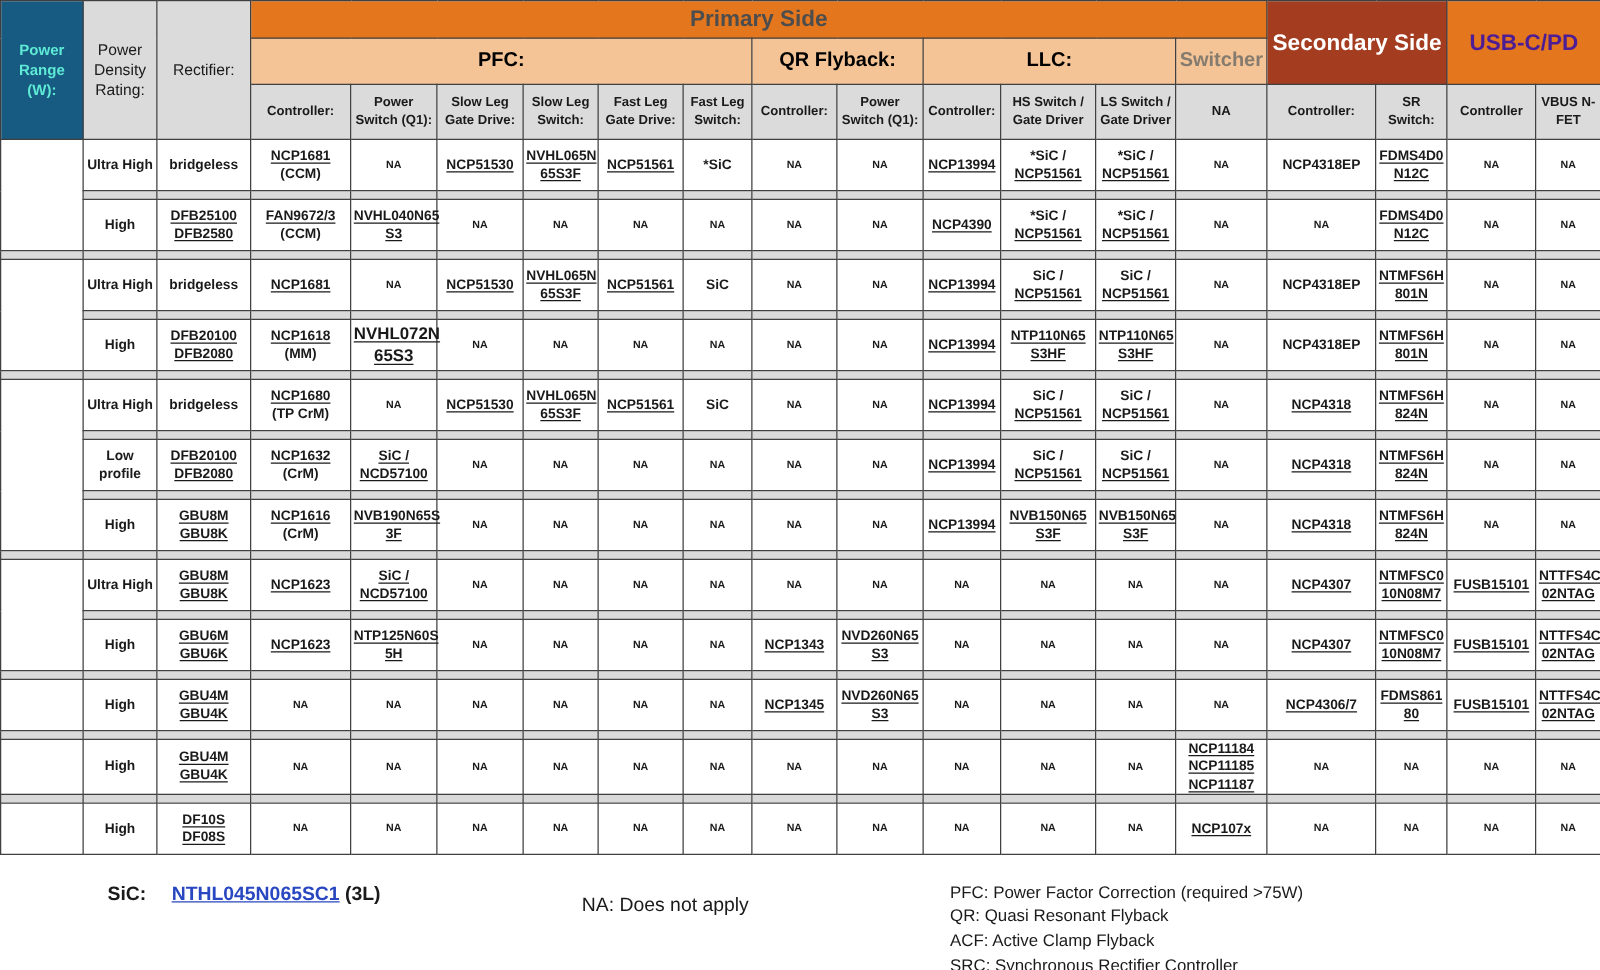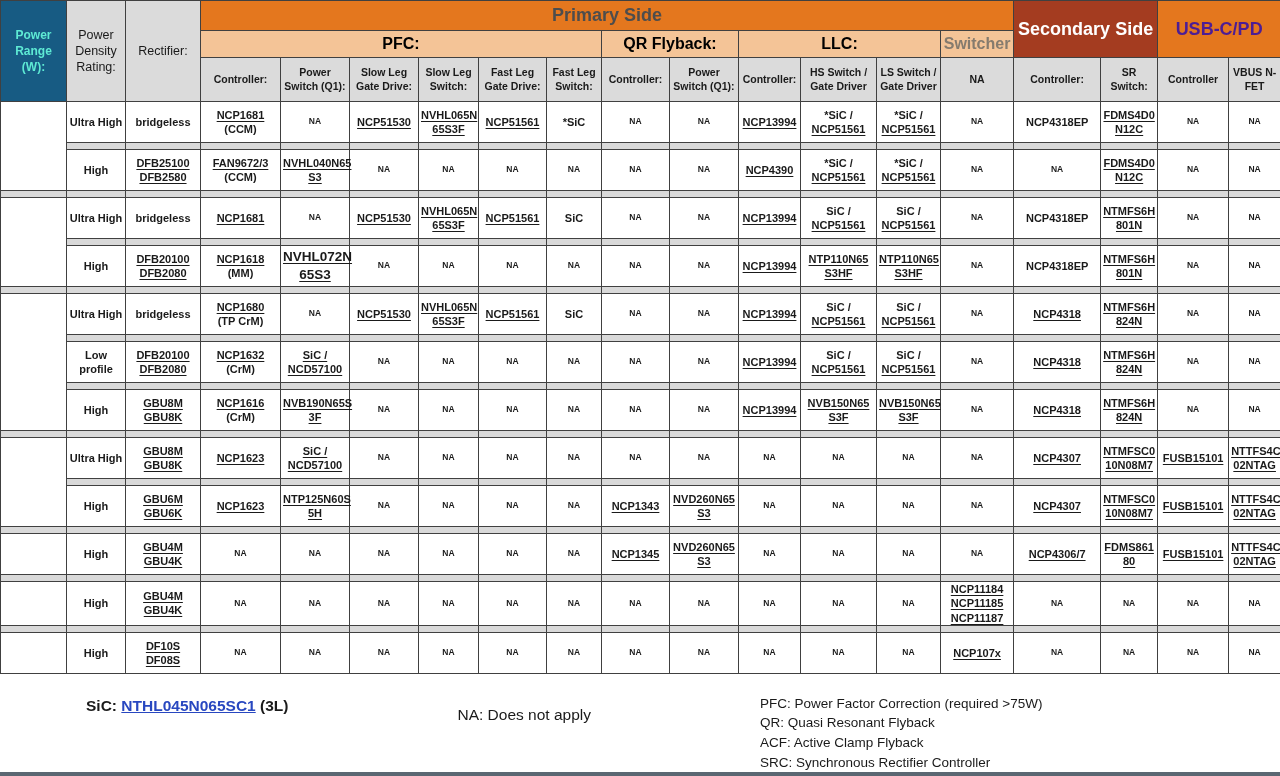--- a/index.html
+++ b/index.html
@@ -5,21 +5,21 @@
   * { box-sizing: border-box; margin: 0; padding: 0; }
   html, body { width: 1280px; height: 776px; overflow: hidden; background: #fff;
     font-family: "Liberation Sans", sans-serif; color: #1a1a1a; }
   .page { width: 1280px; height: 776px; display: flex; flex-direction: column; }
 
   table { width: 1280px; border-collapse: collapse; table-layout: fixed; }
   th, td { border: 1px solid var(--grid, #404040); text-align: center; vertical-align: middle; padding: 0 2px; }
 
   
   tr.band1 th { height: 30px; }
-  tr.band2 th { height: 27px; }
+  tr.band2 th { height: 37px; }
   tr.band3 th { height: 44px; background: var(--header-gray, #DBDBDB); font-size: 10.5px; font-weight: 700; line-height: 1.25; }
   th.blue-hd { background: var(--blue, #175B83); color: #5eead4; font-size: 12px; font-weight: 700; line-height: 1.35; padding: 0 4px; }
   th.gray-hd { background: var(--header-gray, #DBDBDB); font-size: 12.5px; font-weight: 400; line-height: 1.3; padding: 0 3px; }
   th.primary { background: var(--orange, #E4771E); color: #4d4d4d; font-size: 18px; font-weight: 700; }
   th.secondary { background: var(--dark-red, #A43C20); color: #fff; font-size: 18px; font-weight: 700; line-height: 1.25; }
   th.usb { background: var(--orange, #E4771E); color: #4c1d95; font-size: 18px; font-weight: 700; }
   th.peach { background: var(--peach, #F4C497); color: #000; font-size: 16px; font-weight: 700; }
   th.switch-hd { color: #857b6e; text-align: center; }
   th[data-name="col-switcher-na"] { font-size: 9px; font-weight: 600; }
 
@@ -30,21 +30,21 @@
   td.na div, tr.data td div.na-line { font-size: 8.5px; font-weight: 600; }
   td.na { font-size: 8.5px; font-weight: 600; }
   .u { text-decoration: underline; text-underline-offset: 2px; }
   .lg { font-size: 13.5px; }
 
   tr.sep td { height: 7px; padding: 0; background: var(--separator-gray, #D9D9D9); line-height: 0; }
 
   
   .footer { flex: 1; display: flex; align-items: flex-start; padding: 20px 34px 0 86px; }
   .leg-left { font-size: 15.5px; font-weight: 700; line-height: 1.6; white-space: nowrap; }
-  .leg-left .sic-link { color: var(--link-blue, #2847C0); text-decoration: underline; font-weight: 700; cursor: pointer; }
+  .leg-left .sic-link { color: var(--link-blue, #2847C0); text-decoration: underline; font-weight: 700; cursor: pointer; margin-left: 16px; }
   .leg-center { flex: 1; text-align: center; font-size: 15.5px; font-weight: 400; margin-top: 12px; }
   .leg-right { width: 486px; font-size: 13.5px; font-weight: 400; line-height: 1.45; white-space: nowrap; }
   .bottom-strip { height: 5px; width: 1280px; background: #5B6772; }
 </style>
 </head>
 <body>
 
 <div class="page" data-name="component-selection-page">
   <table data-name="power-solutions-table">
     <colgroup>

